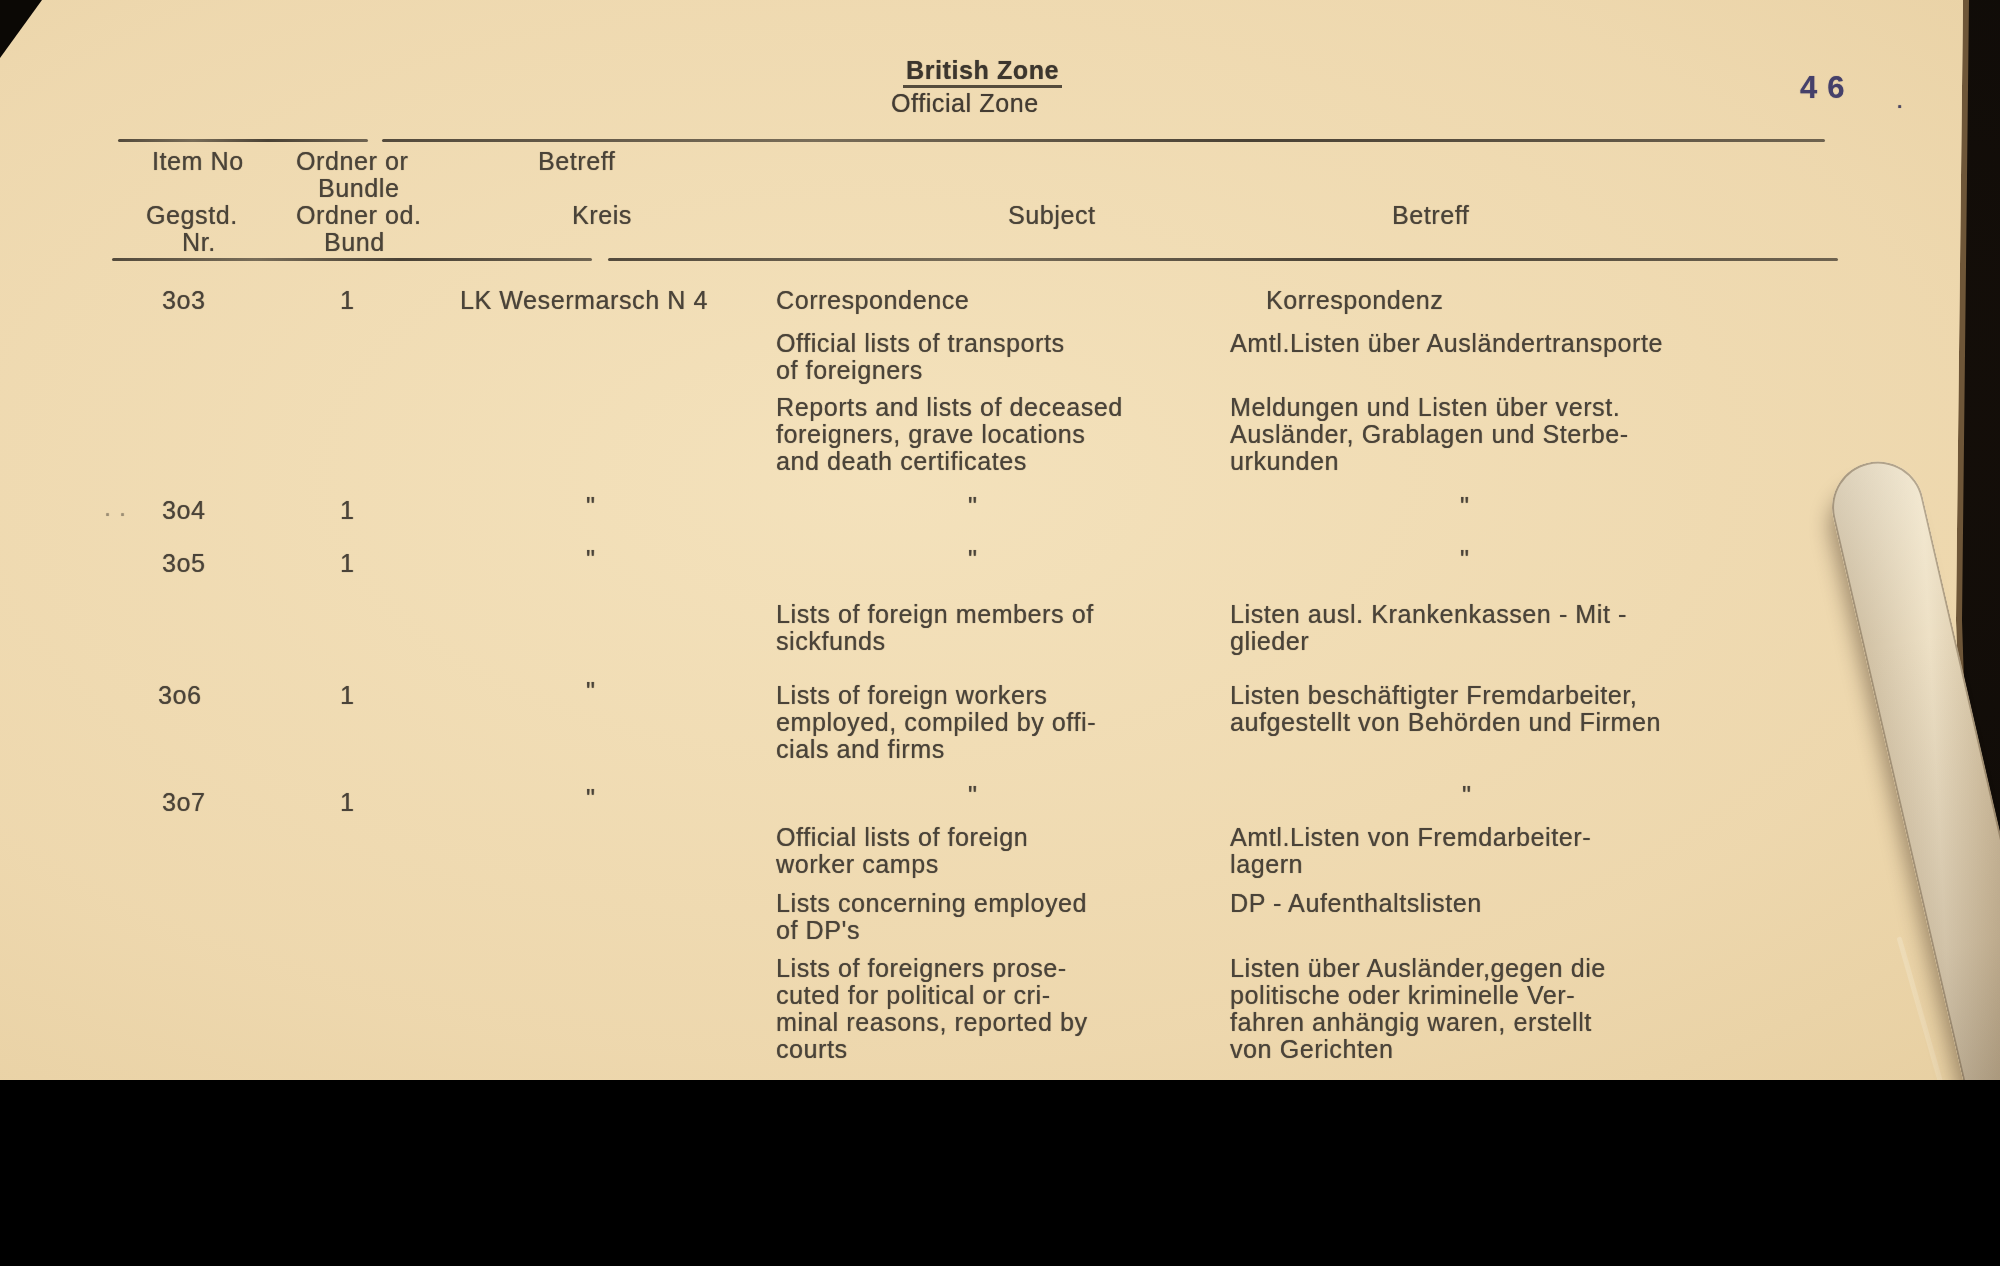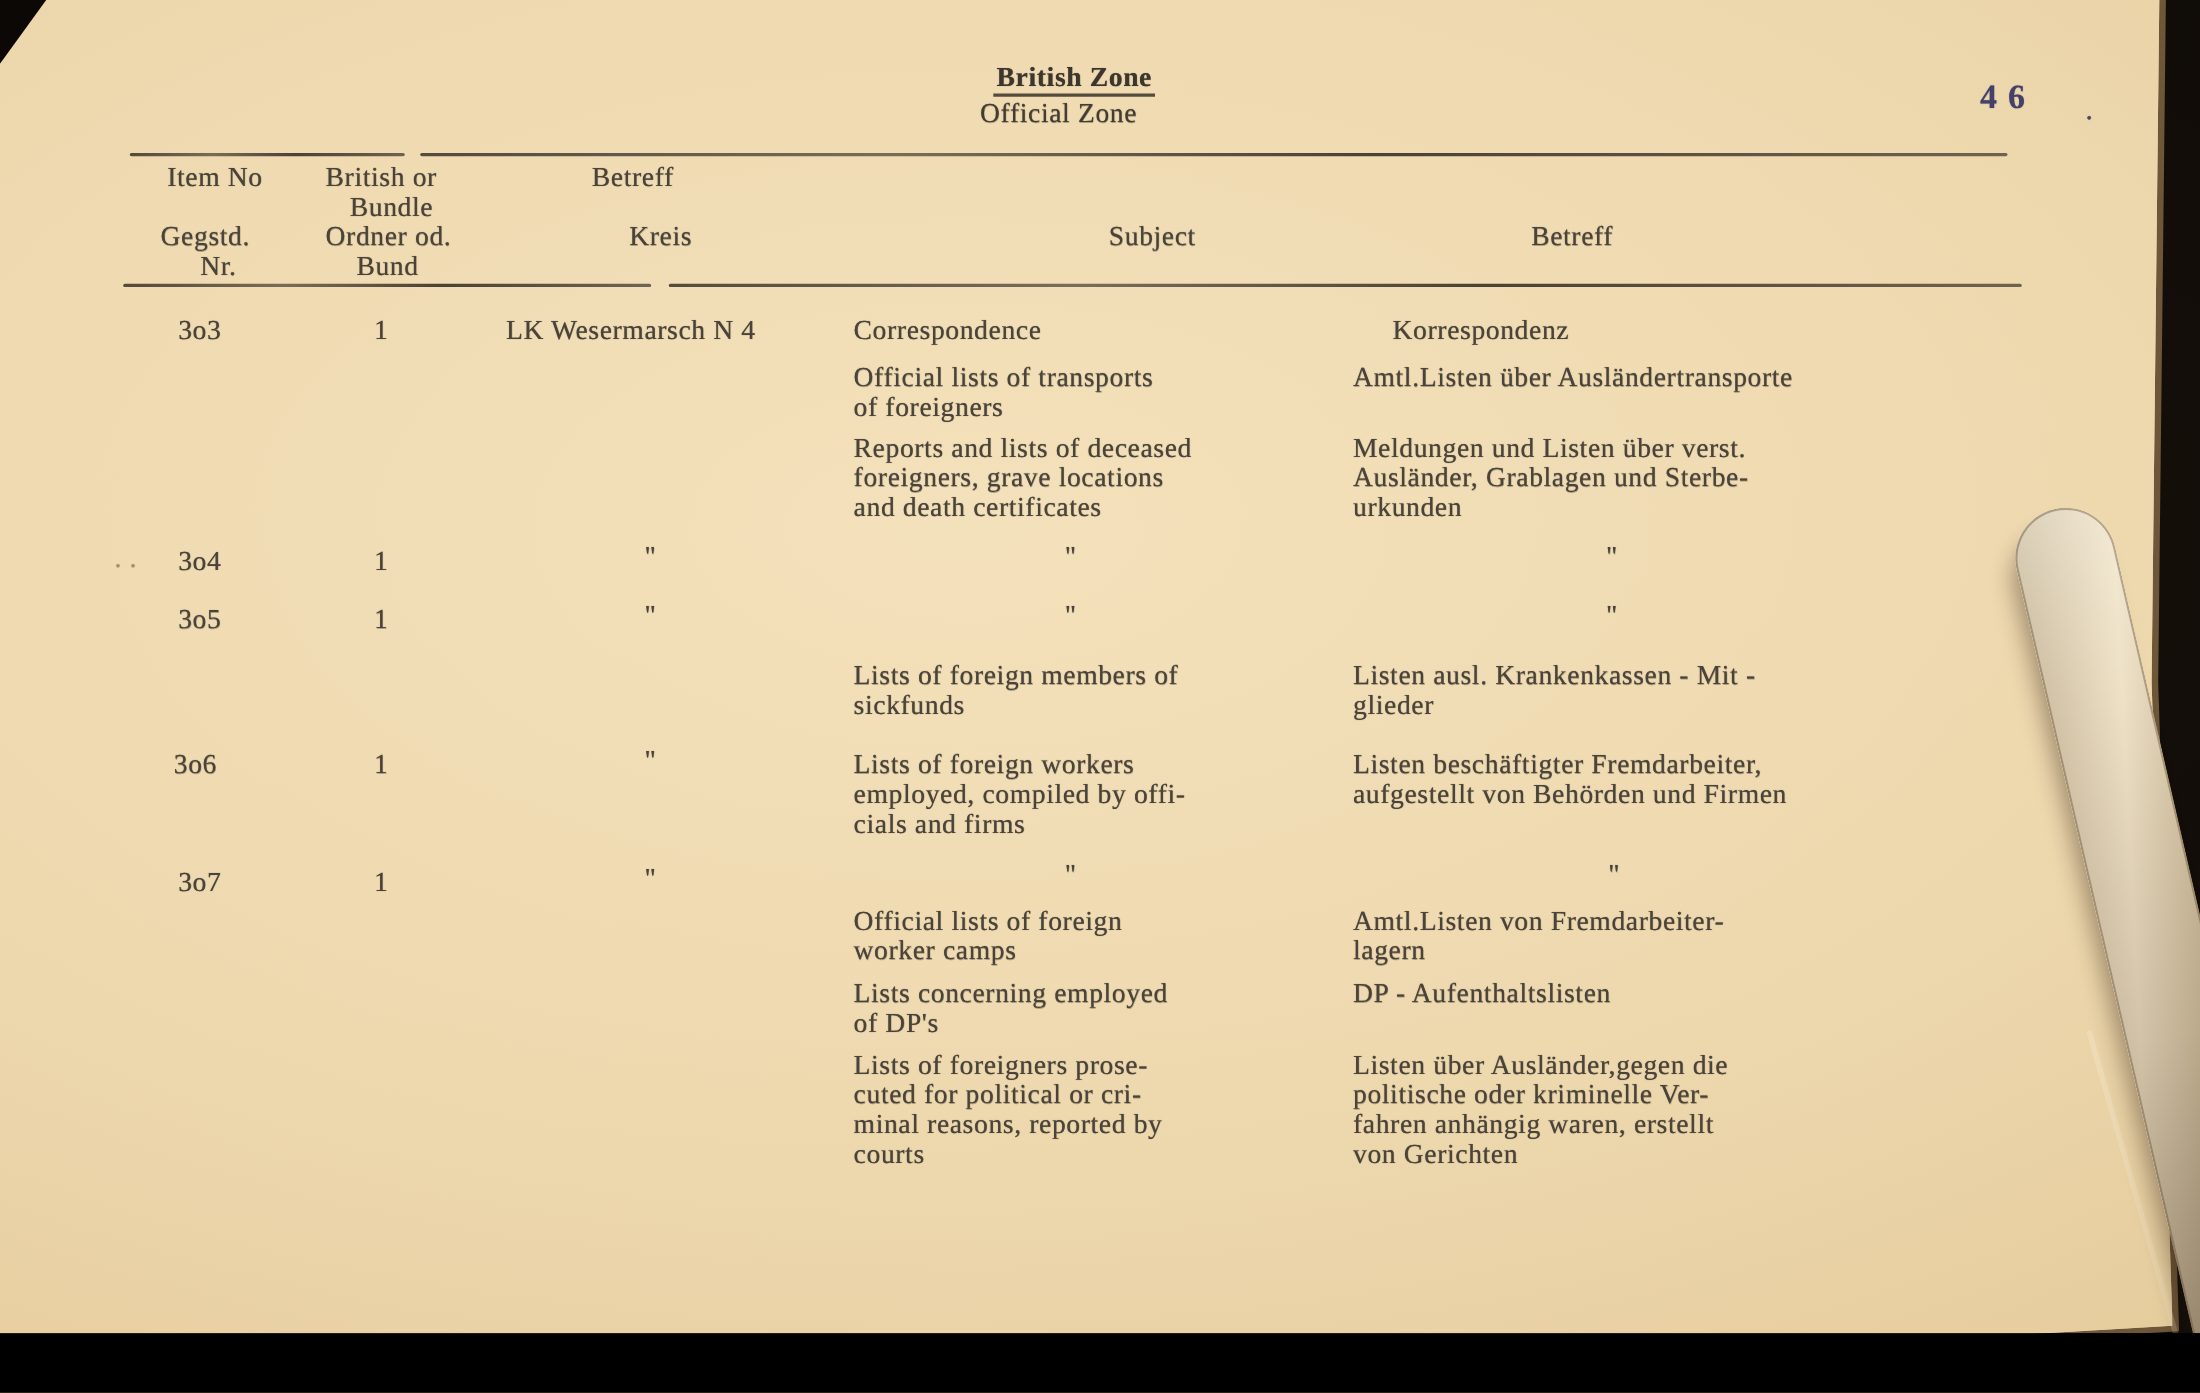--- a/index.html
+++ b/index.html
@@ -1,19 +1,19 @@
 <!DOCTYPE html>
 <html><head>
 <meta charset="utf-8">
 <style>
   html,body{margin:0;padding:0;background:#000;}
   .scan{
-    position:relative;width:2000px;height:1212px;overflow:hidden;
+    position:relative;width:2000px;height:1080px;overflow:hidden;
     background:radial-gradient(140% 120% at 70% 40%, #17100a 0%, #0d0a07 60%, #060404 100%);
-    font-family:Liberation Serif, serif;
+    font-family:Liberation Sans, sans-serif;
   }
   .page{
     position:absolute;left:0;top:0;width:2000px;height:1266px;z-index:1;
     background:
       radial-gradient(115% 95% at 44% 38%, rgba(244,226,188,.95) 0%, rgba(238,216,174,.9) 48%, rgba(228,203,155,.9) 82%, rgba(216,188,134,.95) 100%),
       linear-gradient(160deg,#efdbb6 0%, #ecd6ae 50%, #e3cb9e 100%);
     clip-path:polygon(0 0, 98.15% 0, 97.8% 49%, 98.75% 95.2%, 65% 98.3%, 0 99.5%);
   }
   .page-edge{
     position:absolute;left:0;top:0;width:2000px;height:1266px;z-index:0;
@@ -69,21 +69,21 @@
   <span class="t pagenum" style="left:1800px;top:74px">46</span>
   <span class="t pagedot" style="left:1896px;top:86px">.</span>
 
   <div class="rule" style="left:118px;top:139px;width:250px"></div>
   <div class="rule" style="left:382px;top:139px;width:1443px"></div>
   <div class="rule" style="left:112px;top:258px;width:480px"></div>
   <div class="rule" style="left:608px;top:258px;width:1230px"></div>
 
   <div>
     <span class="t" style="left:152px;top:148px">Item No</span>
-    <span class="t" style="left:296px;top:148px">British or</span>
+    <span class="t" style="left:296px;top:148px">Ordner or</span>
     <span class="t" style="left:318px;top:175px">Bundle</span>
     <span class="t" style="left:538px;top:148px">Betreff</span>
     <span class="t" style="left:146px;top:202px">Gegstd.</span>
     <span class="t" style="left:296px;top:202px">Ordner od.</span>
     <span class="t" style="left:572px;top:202px">Kreis</span>
     <span class="t" style="left:1008px;top:202px">Subject</span>
     <span class="t" style="left:1392px;top:202px">Betreff</span>
     <span class="t" style="left:182px;top:229px">Nr.</span>
     <span class="t" style="left:324px;top:229px">Bund</span>
   </div>

